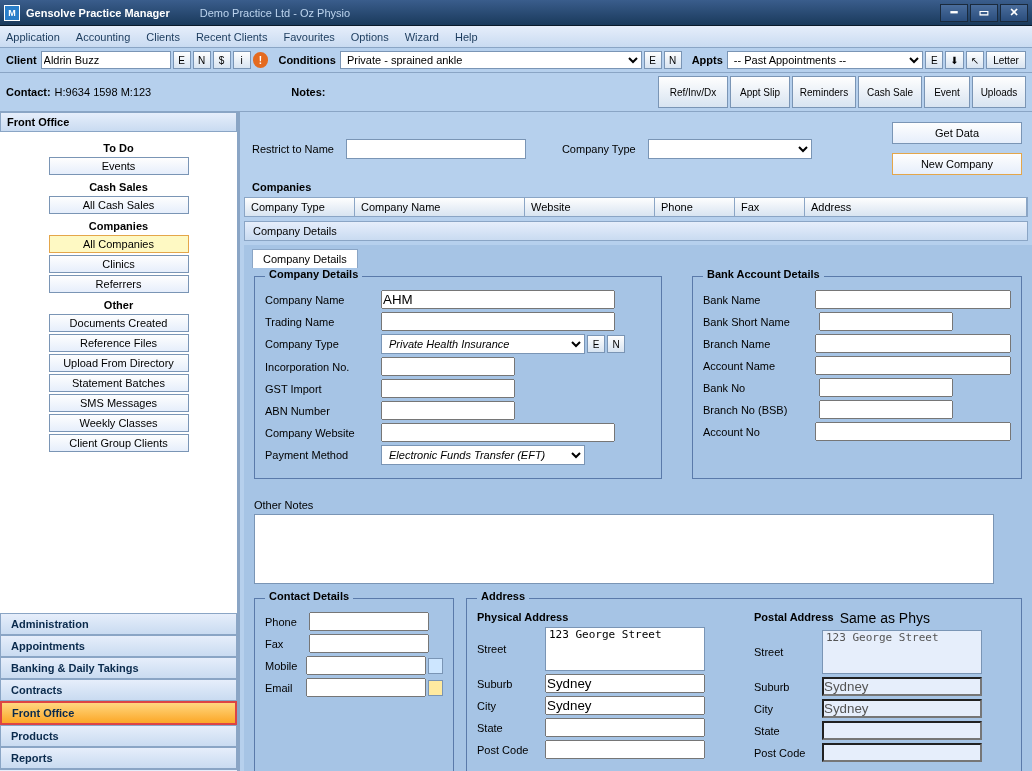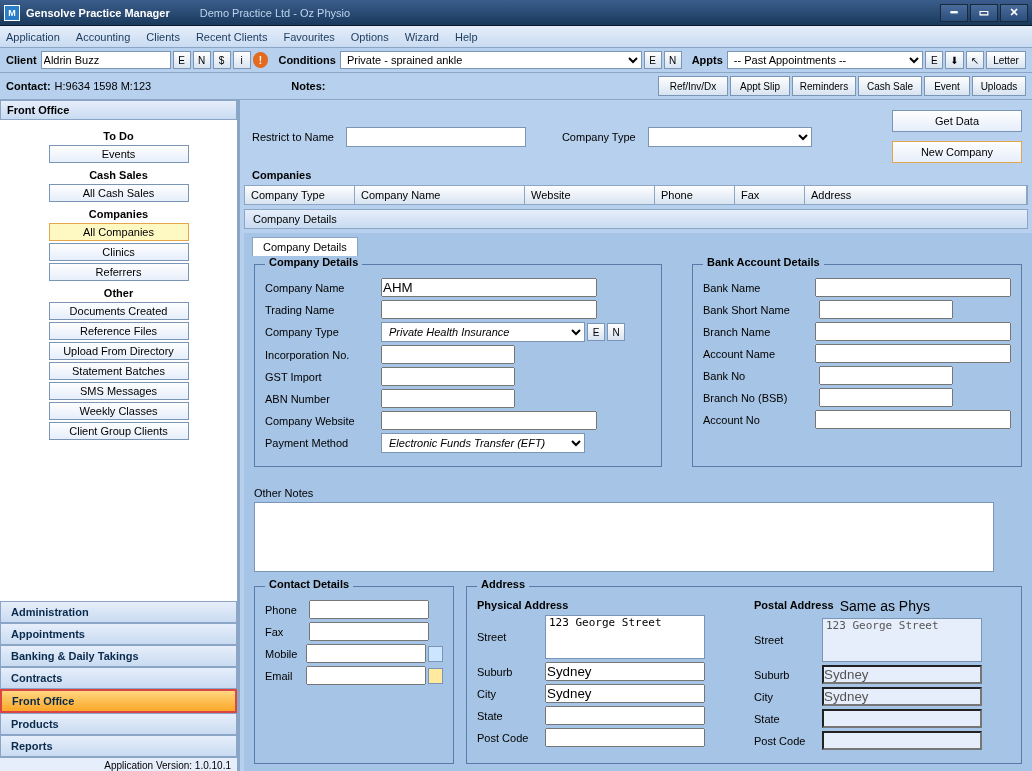--- a/index.html
+++ b/index.html
@@ -65,39 +65,39 @@
 .form-area { background: #a6c4e5; margin: 0 0 0 4px; padding: 8px 10px 10px 10px; height: 520px; overflow: hidden; }
 .fieldset { border: 1px solid #5a7aaa; padding: 10px 10px 10px 10px; position: relative; margin-bottom: 10px; }
 .fieldset .legend { position: absolute; top: -9px; left: 10px; background: #a6c4e5; padding: 0 4px; font-weight: bold; font-size: 11px; }
 .row { display: flex; align-items: center; margin: 3px 0; }
 .row label { width: 116px; font-size: 11px; }
 .bankrow label { width: 116px; }
 .row input[type=text], .row select, .row textarea { border: 1px solid #7a95b5; height: 20px; font-size: 11px; padding: 0 3px; background: #fff; }
 .row select { width: 204px; font-style: italic; }
 .txt-sm { width: 134px; }
 .txt-md { width: 204px; }
-.txt-lg { width: 216px; }
+.txt-lg { width: 234px; }
 .two-col { display: flex; gap: 30px; }
 .notes-box { width: 740px; height: 70px; border: 1px solid #7a95b5; background: #fff; }
 
 .addr-area { display: flex; gap: 12px; }
 .contact-box { width: 200px; }
 .contact-box .row label { width: 44px; }
 .contact-box .row input { width: 120px; }
 .mini-icon { width: 16px; height: 16px; border: 1px solid #7a95b5; background: #ffeaa0; margin-left: 2px; display: inline-block; }
 .mini-icon.blue { background: #cde6ff; }
 .addr-col { flex: 1; }
 .addr-col .sub { font-weight: bold; margin: 2px 0 4px; }
 .addr-col .row label { width: 68px; }
 .addr-col textarea { width: 160px; height: 44px; resize: none; }
 .addr-col input { width: 160px; }
 .addr-col .ro { background: #e6eefb; color: #555; }
 .sameas { font-size: 14px; margin-left: 6px; }
 
-.toolbar2 .btn { height: 20px; }
+.toolbar2 .btn { height: 32px; }
 
 </style>
 </head>
 <body>
 
 <div class="titlebar">
   <span class="logo">M</span>
   <span class="app">Gensolve Practice Manager</span>
   <span class="practice">Demo Practice Ltd - Oz Physio</span>
   <div class="winctrls">

